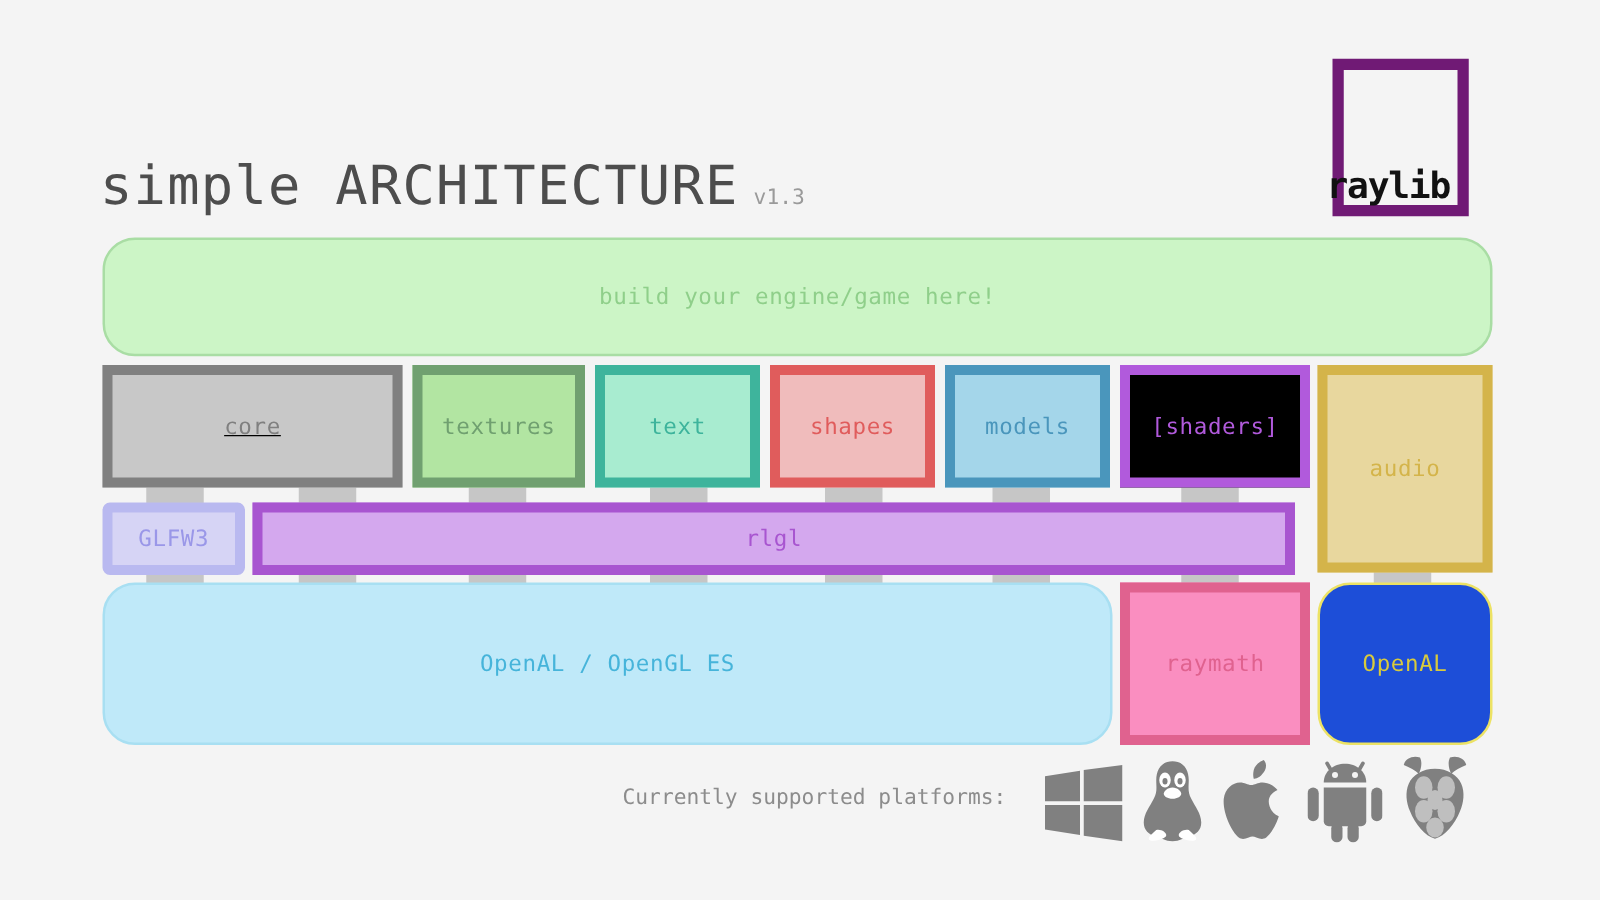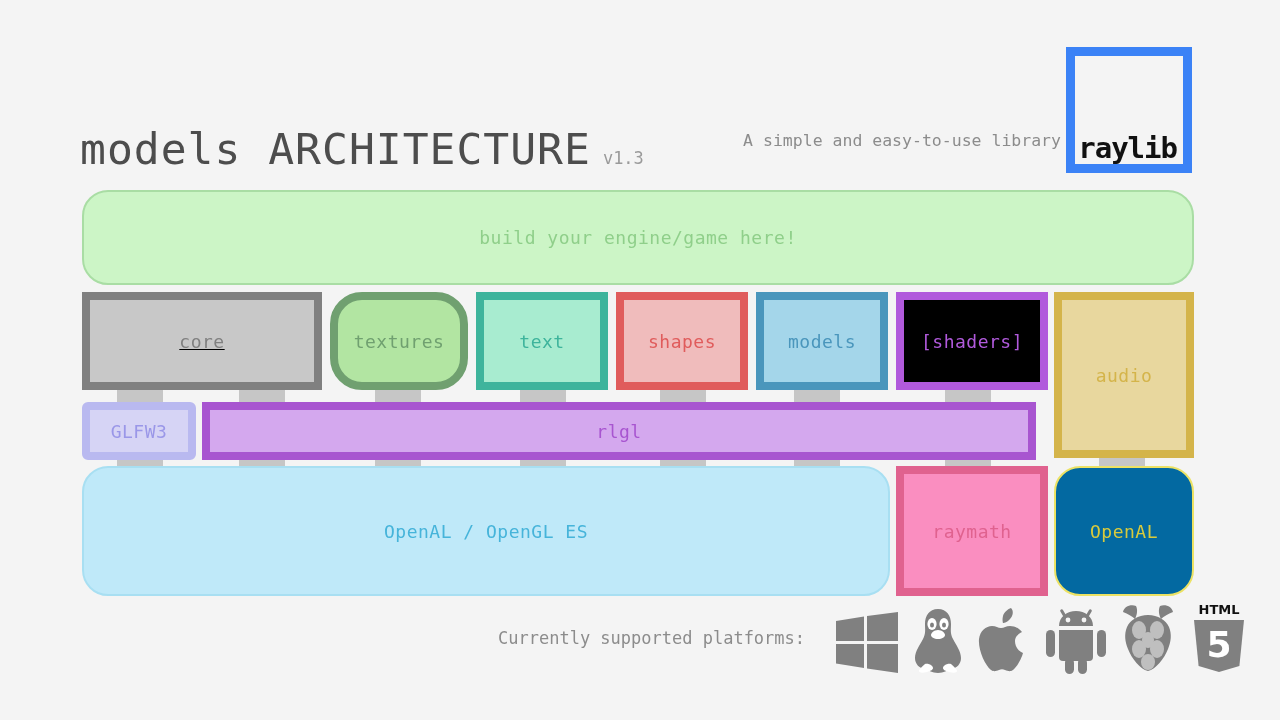--- a/index.html
+++ b/index.html
@@ -37,22 +37,22 @@
     left: 716px; top: 128px;
     width: 345px;
     font-size: 16.5px;
     line-height: 25px;
     color: #8c8c8c;
     text-align: right;
     white-space: nowrap;
   }
   #logo-box {
     left: 1066px; top: 47px;
-    width: 126px; height: 126px;
-    border: 9px solid #3b82f6;
+    width: 109px; height: 126px;
+    border: 9px solid #701a75;
     background: #f4f4f4;
   }
   #logo-text {
     position: absolute;
     right: 6px; bottom: 1px;
     font-size: 29px;
     font-weight: bold;
     letter-spacing: -1px;
     color: #111111;
     line-height: 1;
@@ -85,25 +85,24 @@
     display: flex;
     align-items: flex-end;
     gap: 12px;
   }
   #platform-icons .pico { display: block; }
 </style>
 </head>
 <body style="background: rgb(244, 244, 244);">
 
 <div class="abs" id="title">
-  <span>models ARCHITECTURE</span><span class="ver">v1.3</span>
+  <span>simple ARCHITECTURE</span><span class="ver">v1.3</span>
 </div>
 
 <div class="abs" id="tagline">
-  <div>A simple and easy-to-use library</div>
 </div>
 
 <div class="abs" id="logo-box">
   <span id="logo-text">raylib</span>
 </div>
 
 <div id="diagram">
     <div class="abs tab" style="background: rgb(198, 198, 198); left: 117px; top: 390px; width: 46px; height: 14px;"></div>
     <div class="abs tab" style="background: rgb(198, 198, 198); left: 239px; top: 390px; width: 46px; height: 14px;"></div>
     <div class="abs tab" style="background: rgb(198, 198, 198); left: 375px; top: 390px; width: 46px; height: 14px;"></div>
@@ -119,21 +118,21 @@
     <div class="abs tab" style="background: rgb(198, 198, 198); left: 660px; top: 456px; width: 46px; height: 14px;"></div>
     <div class="abs tab" style="background: rgb(198, 198, 198); left: 794px; top: 456px; width: 46px; height: 14px;"></div>
     <div class="abs tab" style="background: rgb(198, 198, 198); left: 945px; top: 456px; width: 46px; height: 14px;"></div>
     <div class="abs tab" style="background: rgb(198, 198, 198); left: 1099px; top: 456px; width: 46px; height: 14px;"></div>
     <div class="abs box thinbox" style="left: 82px; top: 190px; width: 1112px; height: 95px; background: rgb(204, 245, 198); border-color: rgb(169, 221, 164);">
       <span style="color: rgb(143, 207, 138);">build your engine/game here!</span>
     </div>
     <div class="abs box thickbox" style="left: 82px; top: 292px; width: 240px; height: 98px; background: rgb(200, 200, 200); border-color: rgb(128, 128, 128); text-decoration: underline;">
       <span style="color: rgb(128, 128, 128);">core</span>
     </div>
-    <div class="abs box thickbox" style="left: 330px; top: 292px; width: 138px; height: 98px; background: rgb(178, 229, 162); border-color: rgb(112, 160, 112); border-radius: 32px;">
+    <div class="abs box thickbox" style="left: 330px; top: 292px; width: 138px; height: 98px; background: rgb(178, 229, 162); border-color: rgb(112, 160, 112);">
       <span style="color: rgb(112, 160, 112);">textures</span>
     </div>
     <div class="abs box thickbox" style="left: 476px; top: 292px; width: 132px; height: 98px; background: rgb(168, 236, 208); border-color: rgb(62, 180, 156);">
       <span style="color: rgb(62, 180, 156);">text</span>
     </div>
     <div class="abs box thickbox" style="left: 616px; top: 292px; width: 132px; height: 98px; background: rgb(240, 188, 188); border-color: rgb(224, 92, 92);">
       <span style="color: rgb(224, 92, 92);">shapes</span>
     </div>
     <div class="abs box thickbox" style="left: 756px; top: 292px; width: 132px; height: 98px; background: rgb(164, 214, 234); border-color: rgb(74, 150, 188);">
       <span style="color: rgb(74, 150, 188);">models</span>
@@ -149,21 +148,21 @@
     </div>
     <div class="abs box thickbox" style="left: 202px; top: 402px; width: 834px; height: 58px; background: rgb(212, 168, 238); border-color: rgb(168, 85, 208);">
       <span style="color: rgb(168, 85, 208);">rlgl</span>
     </div>
     <div class="abs box thinbox" style="left: 82px; top: 466px; width: 808px; height: 130px; background: rgb(191, 233, 249); border-color: rgb(168, 223, 242);">
       <span style="color: rgb(70, 180, 218);">OpenAL / OpenGL ES</span>
     </div>
     <div class="abs box thickbox" style="left: 896px; top: 466px; width: 152px; height: 130px; background: rgb(250, 142, 192); border-color: rgb(224, 98, 143);">
       <span style="color: rgb(224, 98, 143);">raymath</span>
     </div>
-    <div class="abs box thinbox" style="left: 1054px; top: 466px; width: 140px; height: 130px; background: #0369a1; border-color: rgb(236, 226, 100); text-align: center;">
+    <div class="abs box thinbox" style="left: 1054px; top: 466px; width: 140px; height: 130px; background: #1d4ed8; border-color: rgb(236, 226, 100); text-align: center;">
       <span style="color: rgb(216, 202, 60);">OpenAL</span>
     </div>
   </div>
 
 <div class="abs" id="platforms-label">Currently supported platforms:</div>
 
 <div class="abs" id="platform-icons">
 
   <span class="pico">
     <svg width="62" height="62" viewBox="0 0 62 62">
@@ -234,21 +233,14 @@
         <ellipse cx="21" cy="26" rx="7" ry="9"></ellipse>
         <ellipse cx="39" cy="26" rx="7" ry="9"></ellipse>
         <ellipse cx="21" cy="45" rx="7" ry="9"></ellipse>
         <ellipse cx="39" cy="45" rx="7" ry="9"></ellipse>
         <ellipse cx="30" cy="58" rx="7" ry="8"></ellipse>
         <ellipse cx="30" cy="36" rx="6" ry="8"></ellipse>
       </g>
     </svg>
   </span>
 
-  <span class="pico">
-    <svg width="58" height="72" viewBox="0 0 58 72">
-      <text x="29" y="12" font-family="DejaVu Sans, sans-serif" font-size="13" font-weight="bold" fill="#111111" text-anchor="middle">HTML</text>
-      <path d="M4 18h50l-4.6 46L29 70 8.6 64z" fill="#808080"></path>
-      <text x="29" y="55" font-family="DejaVu Sans, sans-serif" font-size="36" font-weight="bold" fill="#ffffff" text-anchor="middle">5</text>
-    </svg>
-  </span>
 
 </div>
 
 </body></html>

